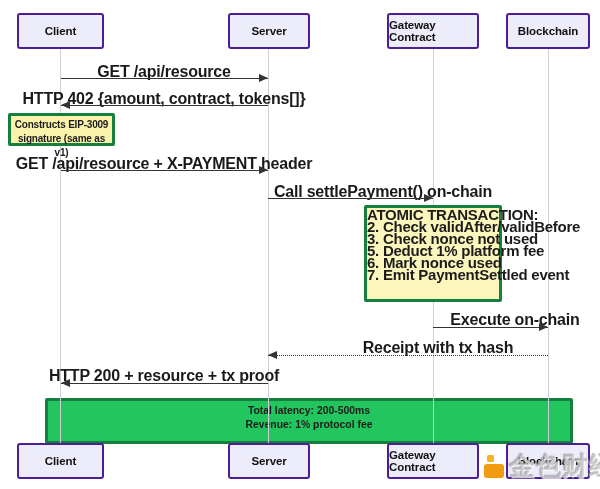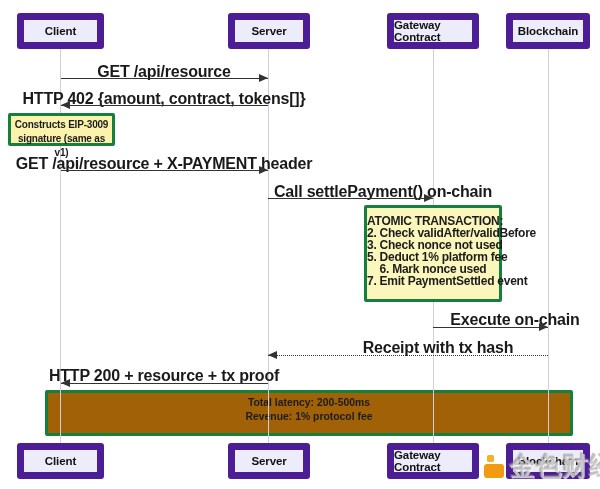--- a/index.html
+++ b/index.html
@@ -4,21 +4,21 @@
 <style>
   html,body{margin:0;padding:0;background:#fff;}
   #stage{
     position:relative;width:600px;height:489px;background:#ffffff;
     font-family:"Liberation Sans","DejaVu Sans",sans-serif;
     overflow:hidden;
   }
   
   .pbox{
     position:absolute;height:36px;box-sizing:border-box;
-    background:#ECECFA;border:7px solid #4c1d95;border-radius:3px;
+    background:#ECECFA;border:2px solid #4c1d95;border-radius:3px;
     display:flex;align-items:center;justify-content:center;
     font-size:11.5px;font-weight:bold;color:#111;z-index:3;
     letter-spacing:-0.1px;
   }
   
   .lifeline{
     position:absolute;width:1px;top:49px;height:394px;
     background:#CFCFDC;z-index:2;
   }
   
@@ -30,22 +30,22 @@
   }
   .head{position:absolute;width:0;height:0;z-index:5;}
   .head.r{border-top:4.5px solid transparent;border-bottom:4.5px solid transparent;border-left:9px solid #333;}
   .head.l{border-top:4.5px solid transparent;border-bottom:4.5px solid transparent;border-right:9px solid #333;}
   
   .note{
     position:absolute;box-sizing:border-box;background:#FBF3AC;border:3px solid #15803d;
     border-radius:2px;text-align:center;font-weight:bold;color:#1c1c1c;z-index:3;
   }
   .note.n1{font-size:10px;line-height:14px;padding-top:2px;letter-spacing:-0.2px;}
-  .note.n2{font-size:12px;line-height:11.9px;padding-top:8px;letter-spacing:-0.25px;background:#FBF6BC;white-space:nowrap;}
-  .note.n3{font-size:10.4px;line-height:13.5px;padding-top:3px;z-index:1;background:#a16207;}
+  .note.n2{font-size:15px;line-height:11.9px;padding-top:1px;letter-spacing:-0.25px;background:#FBF6BC;white-space:nowrap;}
+  .note.n3{font-size:10.4px;line-height:13.5px;padding-top:3px;z-index:1;background:#22c55e;margin-top:8px;}
   .note .ln{width:100%;}
   
   #watermark{position:absolute;left:484px;top:449px;z-index:10;display:flex;align-items:center;}
   #wm-logo{position:relative;width:23px;height:25px;margin-right:2px;}
   #wm-logo .sq-small{position:absolute;left:3px;top:1px;width:7px;height:7px;background:#F8B027;border-radius:1.5px;}
   #wm-logo .sq-big{position:absolute;left:0px;top:10px;width:20px;height:14px;background:#F09B12;border-radius:3px;}
   #wm-text{
     font-size:26px;font-weight:bold;letter-spacing:0.5px;
     color:rgba(175,175,175,0.55);
     text-shadow:1px 1px 0 rgba(255,255,255,0.75), -1px -1px 1px rgba(115,115,115,0.45);

